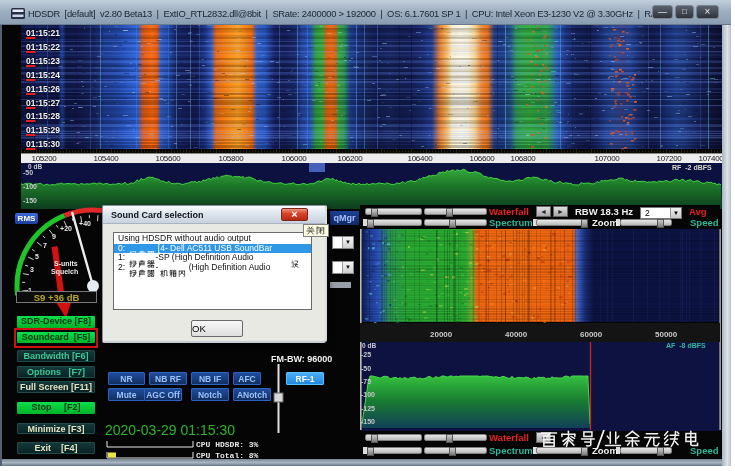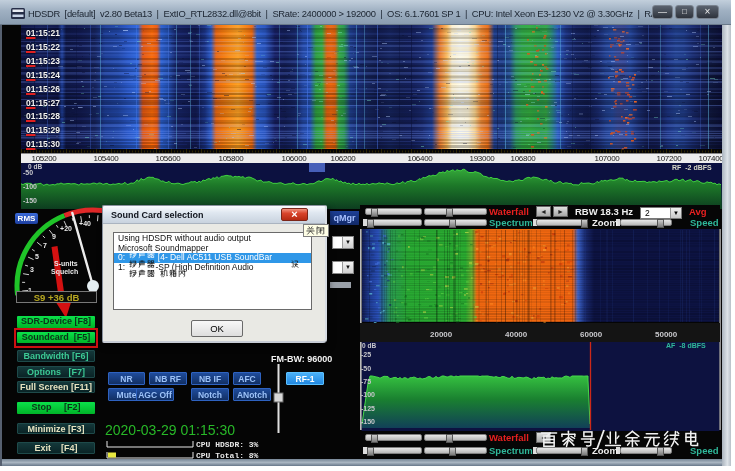--- a/index.html
+++ b/index.html
@@ -17,21 +17,21 @@
 
 .lb{position:absolute;left:17px;width:78px;height:11.5px;font-size:9px;font-weight:bold;text-align:center;line-height:11.5px;border-radius:1px}
 .lbg{background:linear-gradient(#0be04a,#00b428);color:#0a3318}
 .lbd{background:linear-gradient(#14383a,#0a2426);color:#bfe0b0;border:1px solid #1e4a4a}
 
 #dlg{left:102px;top:205px;width:225px;height:138px;background:#e9e9e4;border:1px solid #8a929e;border-right:2px solid #d8dde4;border-bottom:2px solid #c8cdd6;box-shadow:2px 3px 6px rgba(0,0,0,0.5);border-radius:2px 2px 4px 2px}
 #dlgtitle{position:absolute;left:0;top:0;width:100%;height:18px;background:linear-gradient(#fafcfe,#dfe7f0 40%,#c8d2de);border-bottom:1px solid #aab4c0;border-radius:2px 2px 0 0;color:#10141c;font-size:10px;font-weight:bold}
 #dlgx{position:absolute;right:17px;top:2px;width:27px;height:13px;background:linear-gradient(#f0927e,#d9442b 40%,#b52a12);border:1px solid #7c2619;border-radius:2px;color:#fff;font-size:11px;font-weight:bold;text-align:center;line-height:11px}
 #lbox{position:absolute;left:10px;top:26px;width:199px;height:78px;background:#fff;border:1px solid #6a6a6a;font-size:8.5px;color:#101010;line-height:9.5px;padding:1px 0 0 4px}
 .hl{background:#2f97e8;color:#fff;margin-left:-4px;padding-left:4px}
-#okbtn{position:absolute;left:88px;top:114px;width:52px;height:17px;background:linear-gradient(#f8f8f8,#dedede);border:1px solid #6a6a6a;border-radius:2px;font-size:9.5px;text-align:center;line-height:16px;color:#000}
+#okbtn{position:absolute;left:88px;top:114px;width:52px;height:17px;background:linear-gradient(#f8f8f8,#dedede);border:1px solid #6a6a6a;border-radius:2px;font-size:9.5px;line-height:16px;color:#000}
 #tip{left:303px;top:224px;width:26px;height:13px;background:#ffffe6;border:1px solid #808080}
 
 #qmgr{left:330px;top:211px;width:29px;height:14px;background:linear-gradient(#1d3f96,#122a68);color:#a8c0ff;font-size:9px;font-weight:bold;text-align:center;line-height:14px}
 .combo{position:absolute;left:332px;width:22px;height:13px;background:#fff;border:1px solid #888}
 .combo .ar{position:absolute;right:0;top:0;width:11px;height:11px;background:linear-gradient(#f4f4f4,#d0d0d0);border-left:1px solid #999;font-size:6px;text-align:center;line-height:11px;color:#111}
 
 .mb{position:absolute;height:13px;background:linear-gradient(#1f4c9c,#123064);color:#9cc2f8;font-size:8.5px;font-weight:bold;text-align:center;line-height:13px;border-radius:1px;border:1px solid #2e62c0}
 
 .track{position:absolute;height:7px;background:linear-gradient(#e8e8e8,#b8b8b8);border:1px solid #808080;border-radius:2px}
 .th{position:absolute;top:-1px;width:7px;height:9px;background:linear-gradient(#cccccc,#7a7a7a);border:1px solid #555}
@@ -1914,23 +1914,23 @@
 <div class="ts" style="top:98px"><span class="u">01</span>:15:27</div>
 <div class="ts" style="top:111px"><span class="u">01</span>:15:28</div>
 <div class="ts" style="top:125px"><span class="u">01</span>:15:29</div>
 <div class="ts" style="top:139px"><span class="u">01</span>:15:30</div>
 <div class="abs" id="fscale">
     <div class="fnum" style="left:1px">105200</div>
     <div class="fnum" style="left:63px">105400</div>
     <div class="fnum" style="left:125px">105600</div>
     <div class="fnum" style="left:188px">105800</div>
     <div class="fnum" style="left:251px">106000</div>
-    <div class="fnum" style="left:300px">106200</div>
+    <div class="fnum" style="left:307px">106200</div>
     <div class="fnum" style="left:377px">106400</div>
-    <div class="fnum" style="left:439px">193000</div>
+    <div class="fnum" style="left:439px">106600</div>
     <div class="fnum" style="left:480px">106800</div>
     <div class="fnum" style="left:564px">107000</div>
     <div class="fnum" style="left:626px">107200</div>
     <div class="fnum" style="left:668px">107400</div>
   </div>
 <div class="abs slab" style="left:28px;top:163px;font-size:6.5px">0 dB</div>
 <div class="abs slab" style="left:23px;top:169px">-50</div>
 <div class="abs slab" style="left:23px;top:183px">-100</div>
 <div class="abs slab" style="left:23px;top:197px">-150</div>
 <div class="abs slab" style="left:672px;top:164px;color:#d8d8c8">RF&nbsp; -2 dBFS</div>
@@ -1958,21 +1958,21 @@
   </div>
 <div class="abs" style="left:330px;top:282px;width:21px;height:6px;background:#9aa0a8"></div>
 
 <div class="abs" style="left:271px;top:354px;color:#f2f2f2;font-size:9px;font-weight:bold">FM-BW: 96000</div>
 <div class="mb" style="left:108px;top:372px;width:37px">NR</div>
 <div class="mb" style="left:149px;top:372px;width:38px">NB RF</div>
 <div class="mb" style="left:191px;top:372px;width:38px">NB IF</div>
 <div class="mb" style="left:233px;top:372px;width:28px">AFC</div>
 <div class="mb" style="left:286px;top:372px;width:38px;background:linear-gradient(#4ab0f8,#2288e0);color:#fff;border-color:#5ac0ff">RF-1</div>
 <div class="mb" style="left:108px;top:388px;width:37px">Mute</div>
-<div class="mb" style="left:136px;top:388px;width:38px">AGC Off</div>
+<div class="mb" style="left:144px;top:388px;width:38px">AGC Off</div>
 <div class="mb" style="left:191px;top:388px;width:38px">Notch</div>
 <div class="mb" style="left:233px;top:388px;width:38px">ANotch</div>
 <div class="abs" style="left:105px;top:422px;color:#28b828;font-size:14px;font-weight:normal;letter-spacing:0px">2020-03-29 01:15:30</div>
 <div class="abs" style="left:196px;top:440px;color:#e8e8e8;font-size:8px;font-family:'Liberation Mono',monospace;font-weight:bold">CPU HDSDR: 3%</div>
 <div class="abs" style="left:196px;top:451px;color:#e8e8e8;font-size:8px;font-family:'Liberation Mono',monospace;font-weight:bold">CPU Total: 8%</div>
 
 <div class="abs" style="left:360px;top:205px;width:360px;height:24px;background:#060606"></div>
 <div class="track" style="left:365px;top:207.5px;width:57px">
     <div class="th" style="left:5px"></div>
   </div>
@@ -2046,23 +2046,23 @@
   </div>
 <div class="tl" style="left:690px;top:445px">Speed</div>
 
 <div class="abs" id="dlg">
  <div id="dlgtitle">
       <span style="position:absolute;left:8px;top:3.5px;font-size:9px">Sound Card selection</span>
     </div>
  <div id="dlgx">×</div>
  <div id="lbox">
    <div>Using HDSDR without audio output</div>
-   <div>Microsoft Soundmapper</div>
    <div class="hl">0: <span style="display:inline-block;width:28px"></span> [4- Dell AC511 USB SoundBar</div>
    <div>1: <span style="display:inline-block;width:28px"></span>-SP (High Definition Audio <span style="display:inline-block;width:9px"></span></div>
+   <div>2: <span style="display:inline-block;width:28px"></span>-<span style="display:inline-block;width:28px"></span> (High Definition Audio</div>
  </div>
  <div id="okbtn">OK</div>
 </div>
 <div class="abs" id="tip"></div>
 <svg class="abs" width="735" height="471" viewBox="0 0 735 471" style="left:0;top:0;pointer-events:none">
  <symbol id="g-bai" viewBox="-0.6 -0.6 11.2 11.2" overflow="visible">
       <g fill="none" stroke-width="0.95" stroke-linecap="round">
         <line x1="0.3" y1="1.2" x2="9.7" y2="1.2"></line>
         <line x1="5.8" y1="1.4" x2="3.6" y2="3.2"></line>
         <rect x="1.8" y="3.2" width="6.4" height="6.3"></rect>

